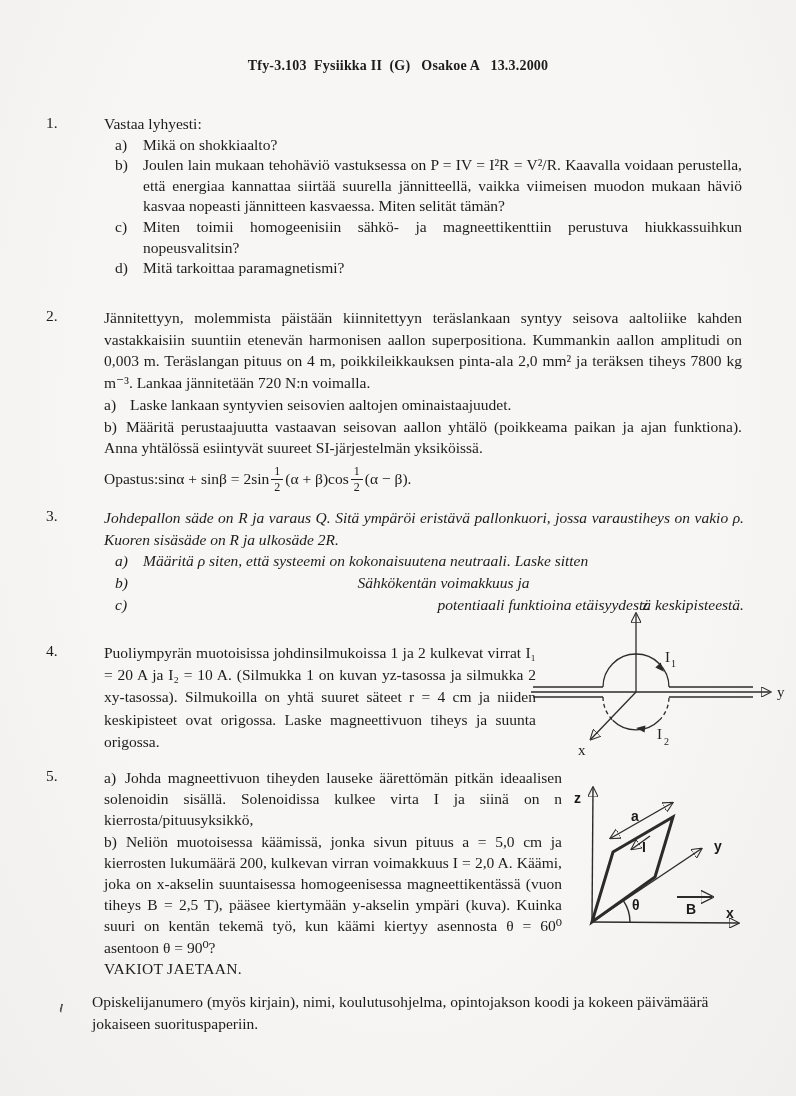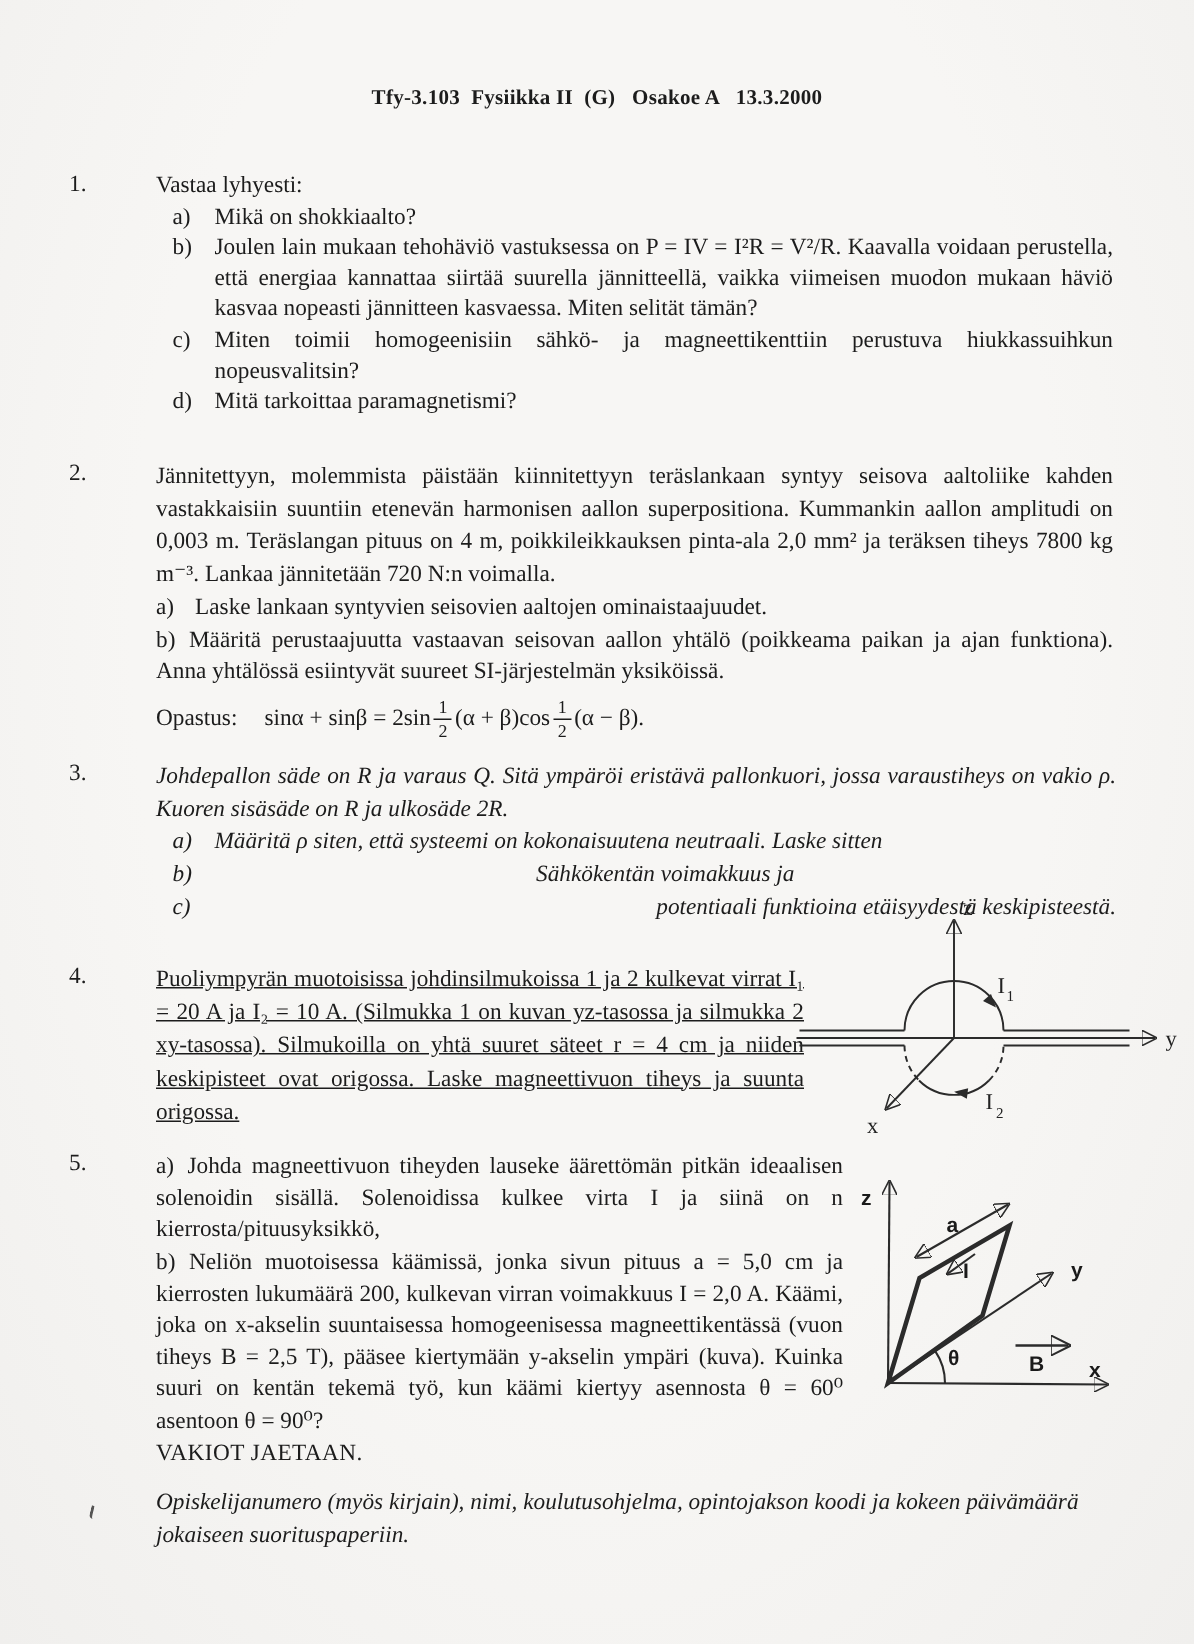--- a/index.html
+++ b/index.html
@@ -21,34 +21,34 @@
   }
   .q{position:absolute;left:0;right:0;}
   .qnum{position:absolute;left:46px;top:0;}
   .qbody{margin-left:104px;}
   .j{text-align:justify;}
   .row{display:flex;padding-left:11px;}
   .row .letter{flex:0 0 28px;}
   .row .itext{flex:1;text-align:justify;}
   .letter-inline{margin-right:9px;}
   .hint-line{margin-top:6px;display:flex;align-items:center;}
-  .hint-label{margin-right:18px;}
+  .hint-label{}
   .formula{display:inline-flex;align-items:center;white-space:pre;}
   .frac{display:inline-flex;flex-direction:column;align-items:center;
         font-size:12px;line-height:1.05;margin:0 2px;vertical-align:middle;}
   .frac .num{border-bottom:1px solid #1c1c1c;padding:0 3px 1px;}
   .frac .den{padding-top:1px;}
   .fig{position:absolute;}
   .fig svg{display:block;}
   .fig4-label{font-family:"Liberation Serif","DejaVu Serif",serif;font-size:15px;fill:#222;}
   .fig4-sub{font-family:"Liberation Serif","DejaVu Serif",serif;font-size:10px;fill:#222;}
   .fig5-label{font-family:"Liberation Sans","DejaVu Sans",sans-serif;font-size:14px;font-weight:bold;fill:#1a1a1a;}
   .footer-const{position:absolute;left:104px;top:960px;letter-spacing:.3px;}
-  .footer-note{position:absolute;left:104px;top:991px;width:624px;
-    font-style:italic;line-height:22px;}
+  .footer-note{position:absolute;left:92px;top:991px;width:624px;
+    line-height:22px;}
   .artifact{
     position:absolute;left:60px;top:1004px;width:4px;height:9px;
     border-left:2.5px solid #3a3a3a;border-radius:0 0 4px 4px;
     transform:rotate(14deg);opacity:.85;
   }
   svg line,svg path{stroke:#2b2b2b;fill:none;}
 </style>
 </head>
 <body>
 
@@ -110,21 +110,21 @@
       </div>
       <div class="row">
         <span class="letter">c)</span>
         <span class="itext" style="text-align:right">potentiaali funktioina etäisyydestä keskipisteestä.</span>
       </div>
     </div>
   </section>
 
   <section class="q" style="top:642px">
     <div class="qnum">4.</div>
-    <div class="qbody j" style="width:432px;line-height:22.2px;text-decoration:underline;">Puoliympyrän muotoisissa johdinsilmukoissa 1 ja 2 kulkevat virrat I₁ = 20 A ja I₂ = 10 A. (Silmukka 1 on kuvan yz-tasossa ja silmukka 2 xy-tasossa). Silmukoilla on yhtä suuret säteet r = 4 cm ja niiden keskipisteet ovat origossa. Laske magneettivuon tiheys ja suunta origossa.</div>
+    <div class="qbody j" style="width:432px;line-height:22.2px;">Puoliympyrän muotoisissa johdinsilmukoissa 1 ja 2 kulkevat virrat I₁ = 20 A ja I₂ = 10 A. (Silmukka 1 on kuvan yz-tasossa ja silmukka 2 xy-tasossa). Silmukoilla on yhtä suuret säteet r = 4 cm ja niiden keskipisteet ovat origossa. Laske magneettivuon tiheys ja suunta origossa.</div>
   </section>
 
   <div class="fig" style="left:521px;top:592px;">
     <svg width="272" height="170" viewBox="0 0 272 170">
       <defs>
         <marker id="arw" viewBox="0 0 10 10" refX="8.5" refY="5" markerWidth="8" markerHeight="8" orient="auto-start-reverse">
           <path d="M0,0 L10,5 L0,10 z" fill="#2b2b2b" stroke="none"></path>
         </marker>
       </defs>
       <g stroke-width="1.3">

